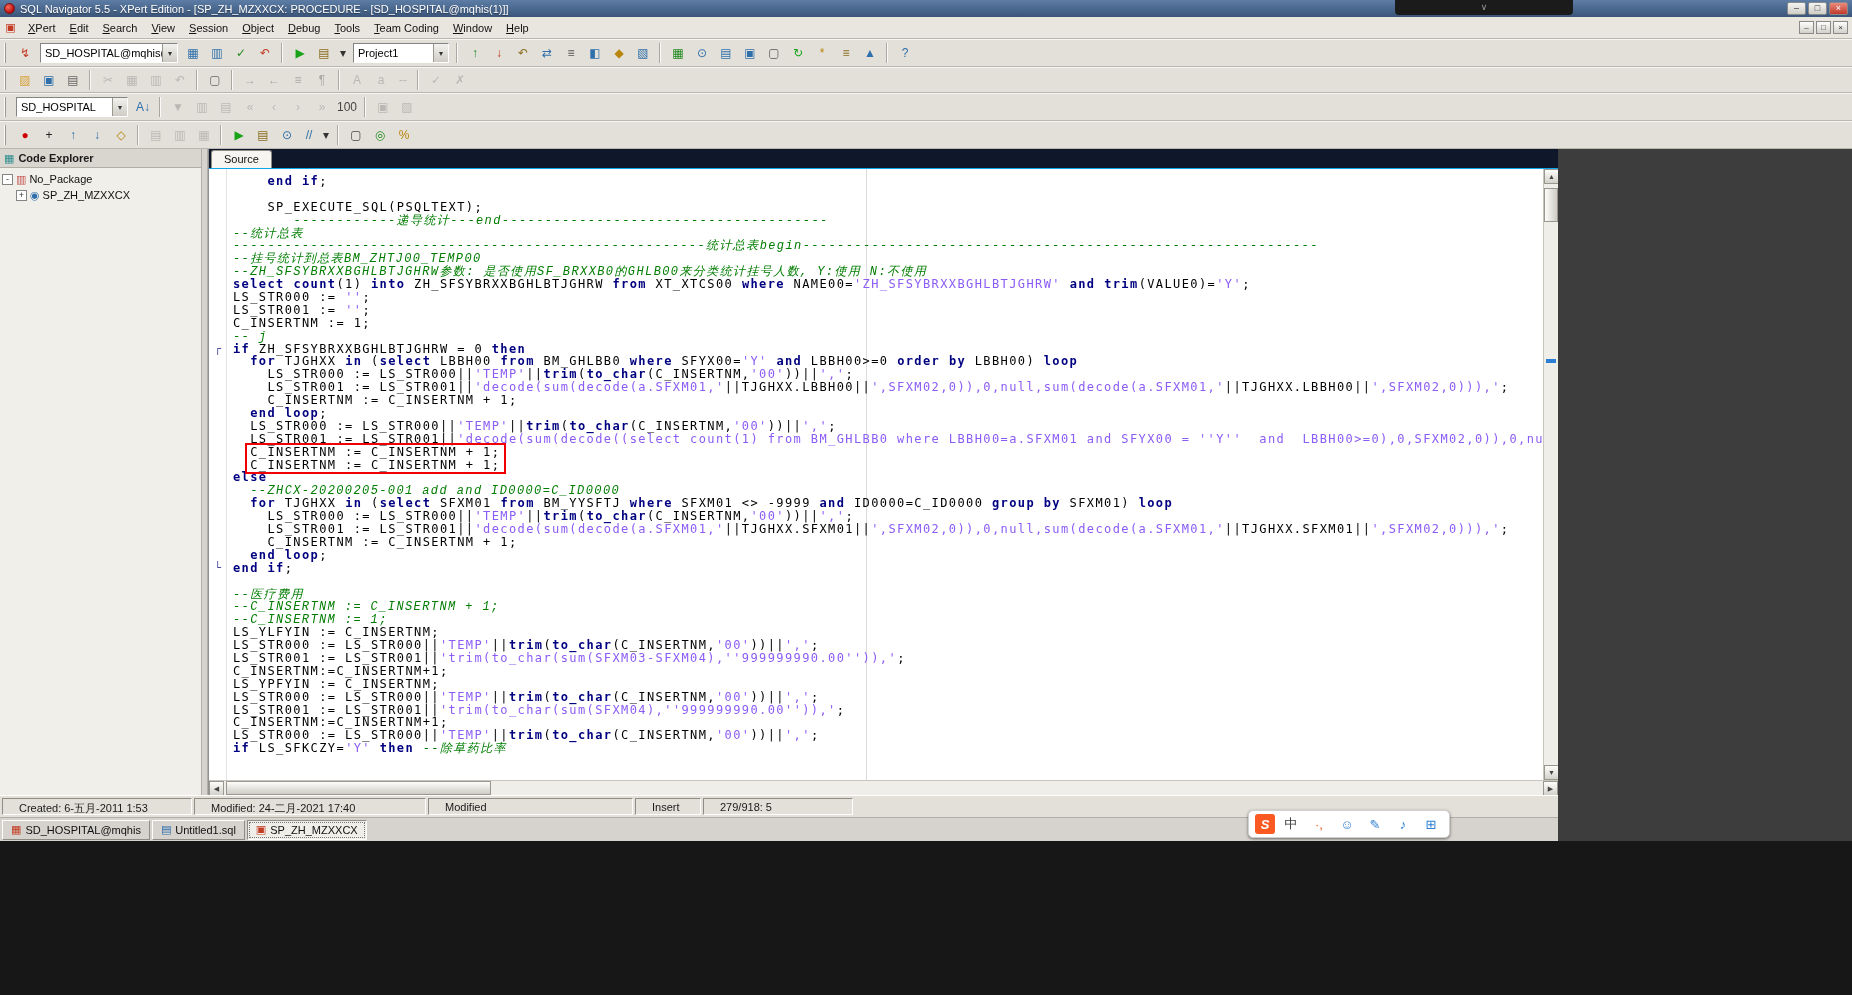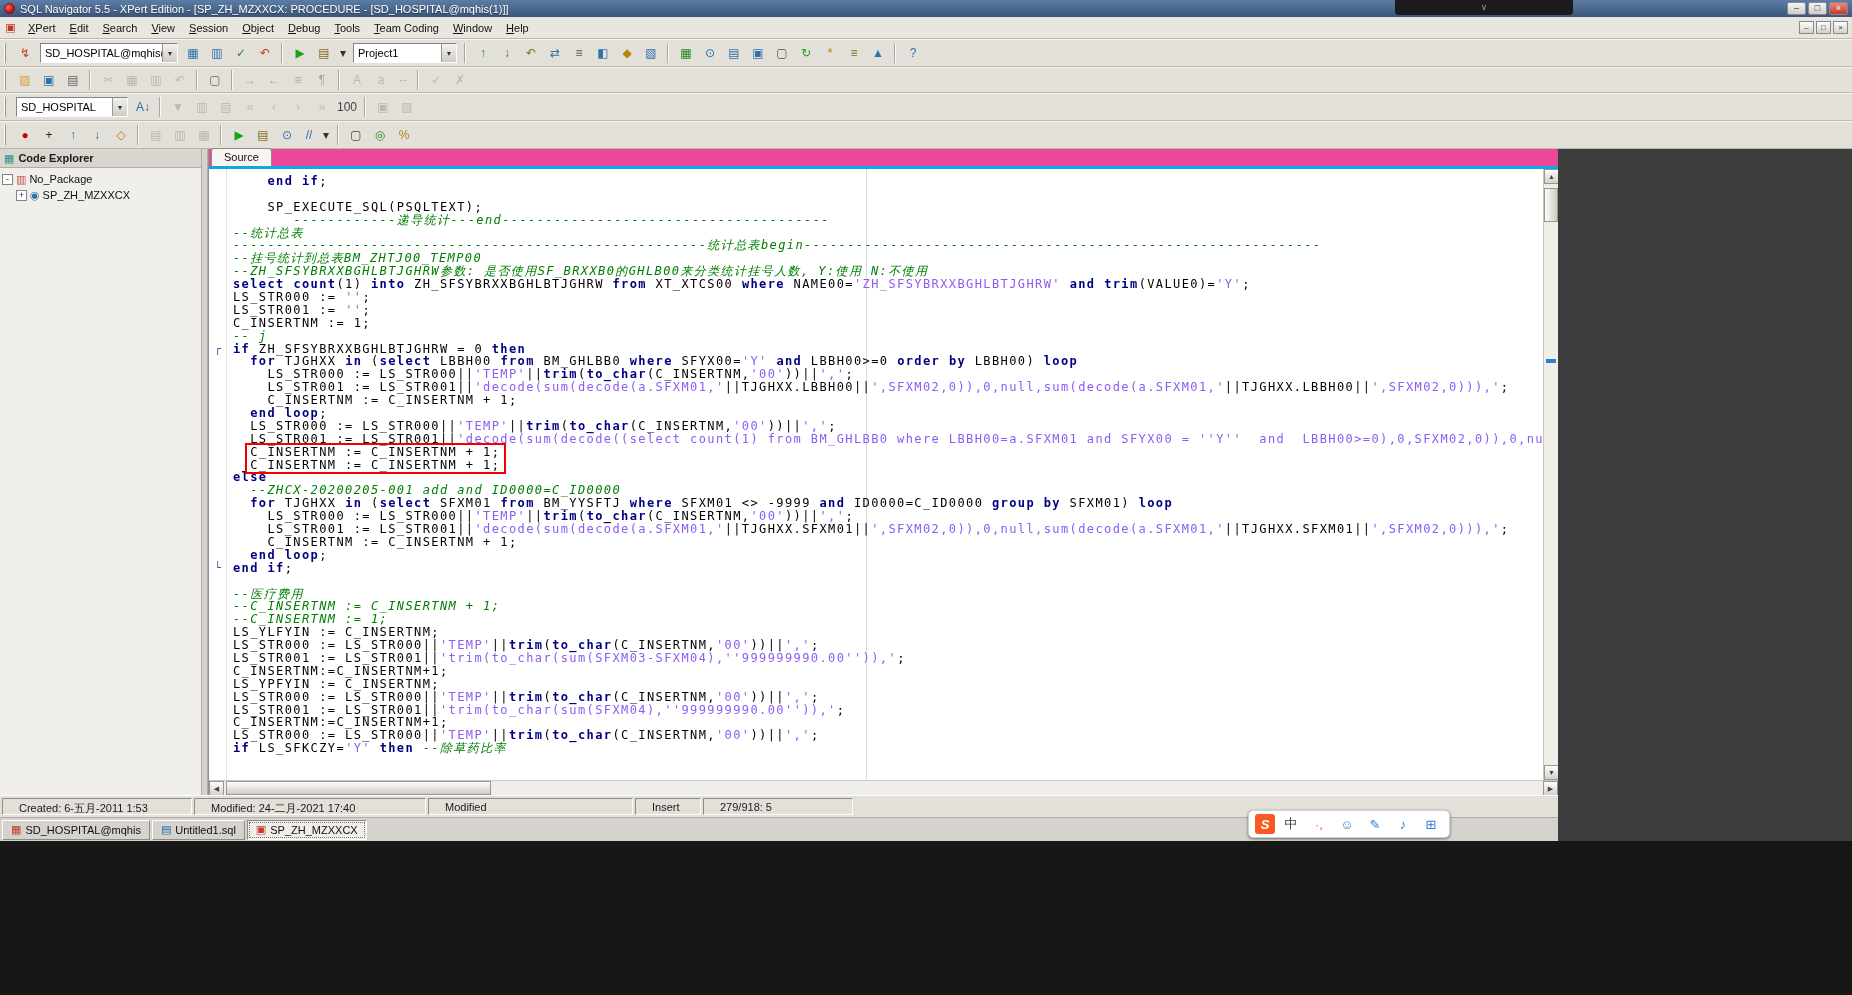--- a/index.html
+++ b/index.html
@@ -47,32 +47,32 @@
   .exp-header { height:19px; background:#d9d6cf; border-bottom:1px solid #b1aea8; display:flex; align-items:center; padding:0 4px; gap:4px; font-weight:bold; color:#1a1a1a; }
   .exp-header .hicon { color:#2f8f8f; font-size:11px; }
   .tree { padding:3px 2px; font-size:11px; color:#111; }
   .tree-row { display:flex; align-items:center; height:16px; gap:3px; white-space:nowrap; }
   .tree-row.child { padding-left:14px; }
   .expander { width:11px; height:11px; border:1px solid #848484; background:#fff; font-size:9px; line-height:9px; text-align:center; color:#333; }
   .tree-icon { font-size:11px; }
   .splitter { width:6px; background:#d6d3ce; border-right:1px solid #b1aea8; }
 
   .editor { width:1350px; display:flex; flex-direction:column; background:#fff; border-left:1px solid #919191; }
-  .tabstrip { height:20px; background:#ec4899; border-bottom:3px solid #0ea5e9; display:flex; align-items:flex-end; padding-left:2px; }
+  .tabstrip { height:20px; background:#0f172a; border-bottom:1px solid #0ea5e9; display:flex; align-items:flex-end; padding-left:2px; }
   .tab { height:18px; background:#f6f5f1; border:1px solid #8f8c86; border-bottom:none; border-radius:3px 3px 0 0; padding:2px 12px 0 12px; font-size:11px; color:#111; }
   .editor-body { height:611px; display:flex; }
   .gutter { width:18px; background:#ffffff; border-right:1px solid #e3e3e3; padding-top:6px; font:11px/12.9px "DejaVu Sans Mono","Liberation Mono",monospace; color:#4a4aa0; text-align:center; }
   .gutter-cell { height:12.9px; }
   .code-pane { position:relative; flex:1; overflow:hidden; background:#fff; padding:6px 0 0 6px; }
   .margin-guide { position:absolute; left:639px; top:0; bottom:0; width:1px; background:#dcdcdc; }
   #code { position:relative; z-index:1; }
   .code-line { height:12.9px; white-space:pre; font:12px/12.9px "DejaVu Sans Mono","Liberation Mono",monospace; letter-spacing:1.4px; color:#000; }
   .t-kw { font-weight:bold; color:#000080; }
   .t-str { color:#8b5cf6; }
-  .t-com { color:#007d00; font-style:italic; }
+  .t-com { color:#007d00; font-style:italic;font-family:Liberation Mono, monospace; }
   .red-box { position:absolute; border:2px solid #f00000; z-index:3; pointer-events:none; }
 
   
   .vscroll { width:15px; background:#f0eee8; border-left:1px solid #c9c6bf; display:flex; flex-direction:column; }
   .hscroll { height:15px; background:#f0eee8; border-top:1px solid #c9c6bf; display:flex; }
   .sb-btn { flex:0 0 15px; width:15px; height:15px; background:linear-gradient(#fdfdfb,#d3d1cb); border:1px solid #9a978f; display:flex; align-items:center; justify-content:center; font-size:7px; color:#444; }
   .sb-track { position:relative; flex:1; }
   .sb-thumb { position:absolute; background:linear-gradient(90deg,#fdfdfb,#cfccc5); border:1px solid #9a978f; }
   .v-thumb { left:0; right:0; top:4px; height:34px; }
   .h-thumb { top:0; bottom:0; left:2px; width:265px; background:linear-gradient(#fdfdfb,#cfccc5); }
@@ -151,21 +151,21 @@
       <span class="iconstrip">
           <span class="tb-icon" style="color: rgb(47, 111, 171);">▦</span>
           <span class="tb-icon" style="color: rgb(47, 111, 171);">▥</span>
           <span class="tb-icon" style="color: rgb(31, 138, 31);">✓</span>
           <span class="tb-icon" style="color: rgb(194, 59, 34);">↶</span>
           <span class="tb-sep"></span>
           <span class="tb-icon" style="color: rgb(23, 163, 23);">▶</span>
           <span class="tb-icon" style="color: rgb(138, 109, 31);">▤</span>
           <span class="tb-icon" style="color: rgb(51, 51, 51); width: 12px;">▾</span>
         </span>
-      <span class="combo" style="width:104px">
+      <span class="combo" style="width:96px">
         <span class="combo-val">Project1</span>
         <span class="combo-btn">▾</span>
       </span>
       <span class="iconstrip">
           <span class="tb-sep"></span>
           <span class="tb-icon" style="color: rgb(31, 138, 31);">↑</span>
           <span class="tb-icon" style="color: rgb(194, 59, 34);">↓</span>
           <span class="tb-icon" style="color: rgb(138, 109, 31);">↶</span>
           <span class="tb-icon" style="color: rgb(47, 111, 171);">⇄</span>
           <span class="tb-icon" style="color: rgb(85, 85, 85);">≡</span>

